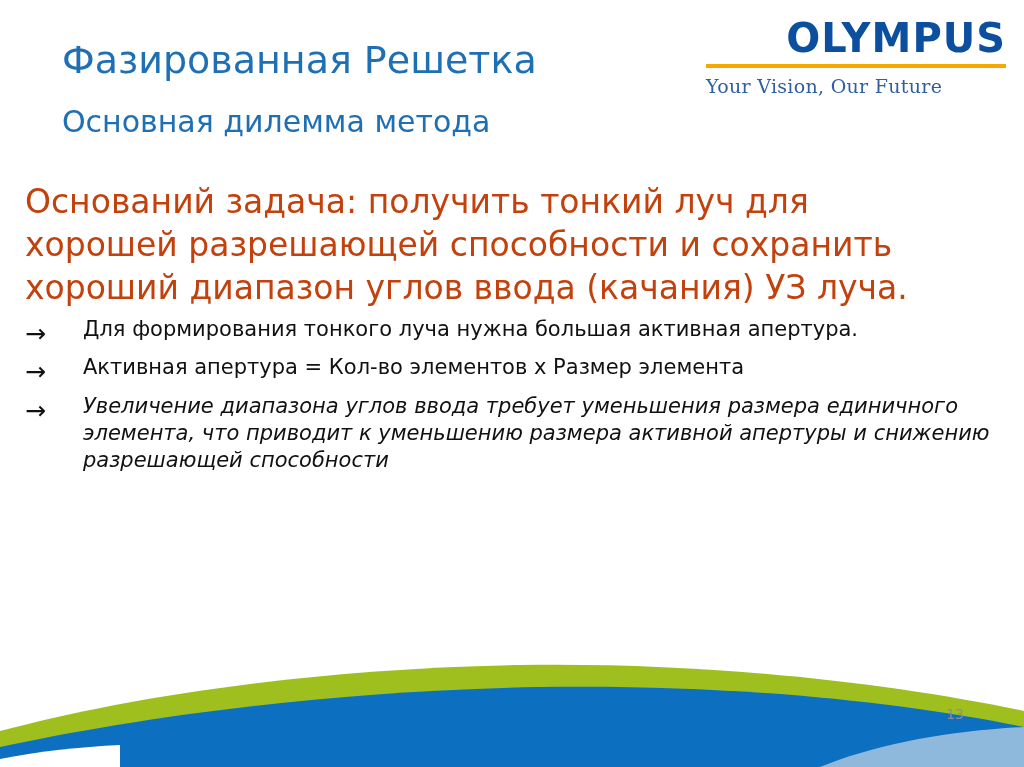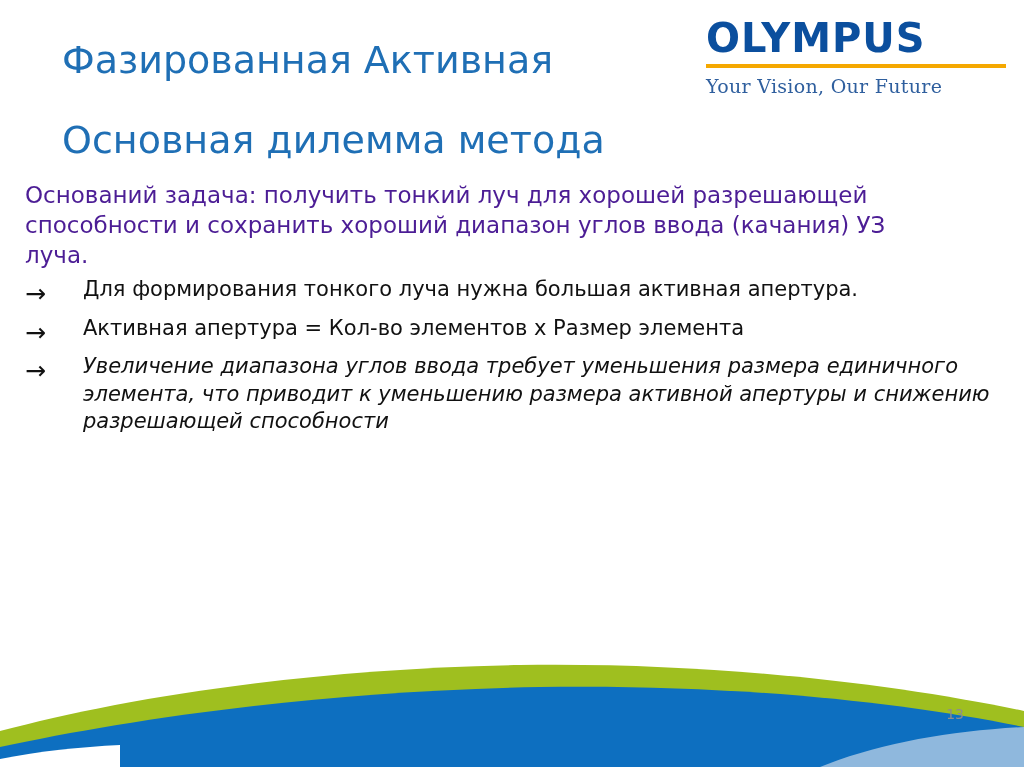--- a/index.html
+++ b/index.html
@@ -30,21 +30,21 @@
     text-align: right;
   }
   .logo-word {
     font-family: "DejaVu Sans", sans-serif;
     font-weight: bold;
     font-size: 40px;
     letter-spacing: 1px;
     color: #0b4f9e;
     line-height: 1;
     margin: 0;
-    text-align: left;
+    text-align: right;
   }
   .logo-rule {
     margin-top: 6px;
     height: 4px;
     width: 300px;
     background: #f5a800;
   }
   .logo-tag {
     margin-top: 7px;
     font-size: 19px;
@@ -61,37 +61,36 @@
     top: 38px;
     font-size: 38px;
     color: #1f6fb5;
     font-weight: normal;
     white-space: nowrap;
   }
   .title-sub {
     position: absolute;
     left: 62px;
     top: 104px;
-    font-size: 38px;
+    font-size: 30px;
     color: #1f6fb5;
     font-weight: normal;
     white-space: nowrap;
-    margin-top: 14px;
   }
 
   
   .body-area {
     position: absolute;
     left: 25px;
     top: 180px;
     width: 970px;
   }
   .lead {
-    font-size: 23px;
-    color: #4c1d95;
+    font-size: 33px;
+    color: #c2410c;
     line-height: 1.31;
     margin: 0 0 6px 0;
     width: 925px;
   }
   .bullets {
     margin: 0;
     padding: 0;
     list-style: none;
   }
   .bullet {
@@ -137,21 +136,21 @@
 <body>
 
 <div class="slide">
 
   <div class="logo-block">
     <div class="logo-word">OLYMPUS</div>
     <div class="logo-rule"></div>
     <div class="logo-tag">Your Vision, Our Future</div>
   </div>
 
-  <div class="title-main">Фазированная Активная</div>
+  <div class="title-main">Фазированная Решетка</div>
   <div class="title-sub">Основная дилемма метода</div>
 
   <div class="body-area">
     <p class="lead">Оснований задача: получить тонкий луч для хорошей разрешающей способности и сохранить хороший диапазон углов ввода (качания) УЗ луча.</p>
 
     <ul class="bullets">
       <li class="bullet">
         <span class="bullet-marker">→</span>
         <span class="bullet-text">Для формирования тонкого луча нужна большая активная апертура.</span>
       </li>

